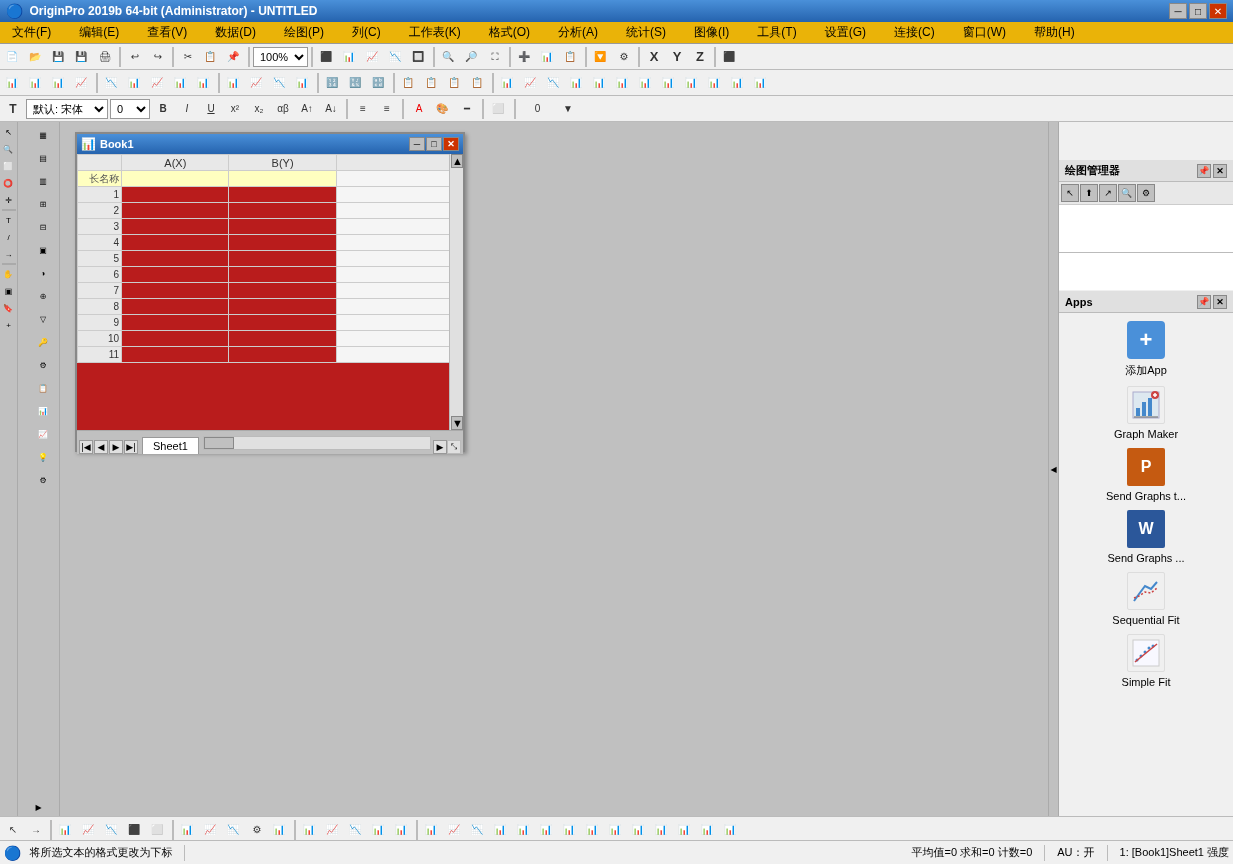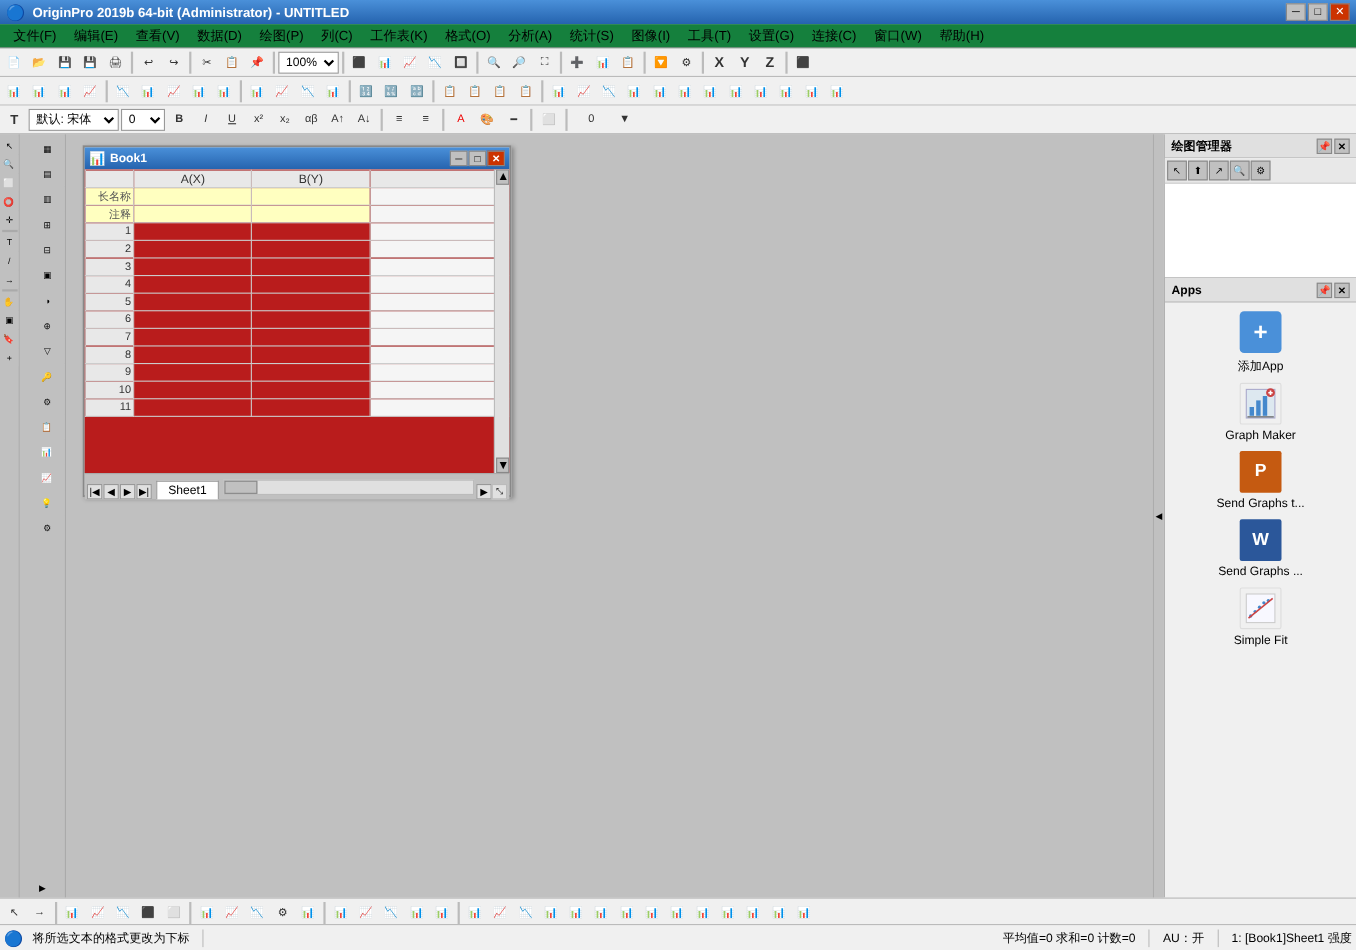--- a/index.html
+++ b/index.html
@@ -46,26 +46,27 @@
       cursor: pointer;
       color: black;
     }
     .title-btn.close-btn {
       background: #cc3300;
       color: white;
     }
 
     
     #menu-bar {
-      background: #15803d;
+      background: #eab308;
       height: 22px;
       display: flex;
       align-items: center;
       border-bottom: 1px solid #999;
       padding: 0 4px;
+      gap: 12px;
     }
     .menu-item {
       padding: 2px 8px;
       font-size: 12px;
       cursor: pointer;
       white-space: nowrap;
     }
 
     
     .toolbar {
@@ -174,20 +175,21 @@
     .panel-header {
       background: #e0e0e0;
       height: 22px;
       display: flex;
       align-items: center;
       justify-content: space-between;
       padding: 0 6px;
       border-bottom: 1px solid #bbb;
       font-size: 11px;
       font-weight: bold;
+      margin-top: 38px;
     }
     .panel-header-controls {
       display: flex;
       gap: 2px;
     }
     .panel-ctrl-btn {
       width: 14px;
       height: 14px;
       font-size: 9px;
       background: #c0c0c0;
@@ -699,26 +701,20 @@
               <th class="col-header" style="background:#e8e8e8;width:100px;"></th>
             </tr>
           </thead>
           <tbody>
             <tr class="label-row">
               <td class="row-header-special">长名称</td>
               <td></td>
               <td></td>
               <td style="background:#f5f5f5;"></td>
             </tr>
-            <tr class="label-row">
-              <td class="row-header-special">注释</td>
-              <td></td>
-              <td></td>
-              <td style="background:#f5f5f5;"></td>
-            </tr>
             <tr>
               <td class="row-header">1</td>
               <td></td>
               <td></td>
               <td style="background:#f5f5f5;"></td>
             </tr>
             <tr>
               <td class="row-header">2</td>
               <td></td>
               <td></td>
@@ -862,20 +858,29 @@
         <div class="app-item">
           <div class="app-icon-ppt">P</div>
           <span class="app-label">Send Graphs t...</span>
         </div>
 
         <div class="app-item">
           <div class="app-icon-word">W</div>
           <span class="app-label">Send Graphs ...</span>
         </div>
 
+        <div class="app-item">
+          <div class="app-icon-seq">
+            <svg width="30" height="30" viewBox="0 0 30 30">
+              <polyline points="3,25 8,18 14,10 20,13 26,6" fill="none" stroke="#4488cc" stroke-width="2"></polyline>
+              <polyline points="3,22 8,20 14,16 20,17 26,12" fill="none" stroke="#cc4444" stroke-width="1.5" stroke-dasharray="2,2"></polyline>
+            </svg>
+          </div>
+          <span class="app-label">Sequential Fit</span>
+        </div>
 
         <div class="app-item">
           <div class="app-icon-simple">
             <svg width="30" height="30" viewBox="0 0 30 30">
               <rect x="2" y="2" width="26" height="26" fill="#f8f8ff" stroke="#ccc" stroke-width="1"></rect>
               <circle cx="6" cy="22" r="1.5" fill="#4488cc"></circle>
               <circle cx="10" cy="18" r="1.5" fill="#4488cc"></circle>
               <circle cx="14" cy="14" r="1.5" fill="#4488cc"></circle>
               <circle cx="18" cy="10" r="1.5" fill="#4488cc"></circle>
               <circle cx="22" cy="8" r="1.5" fill="#4488cc"></circle>

